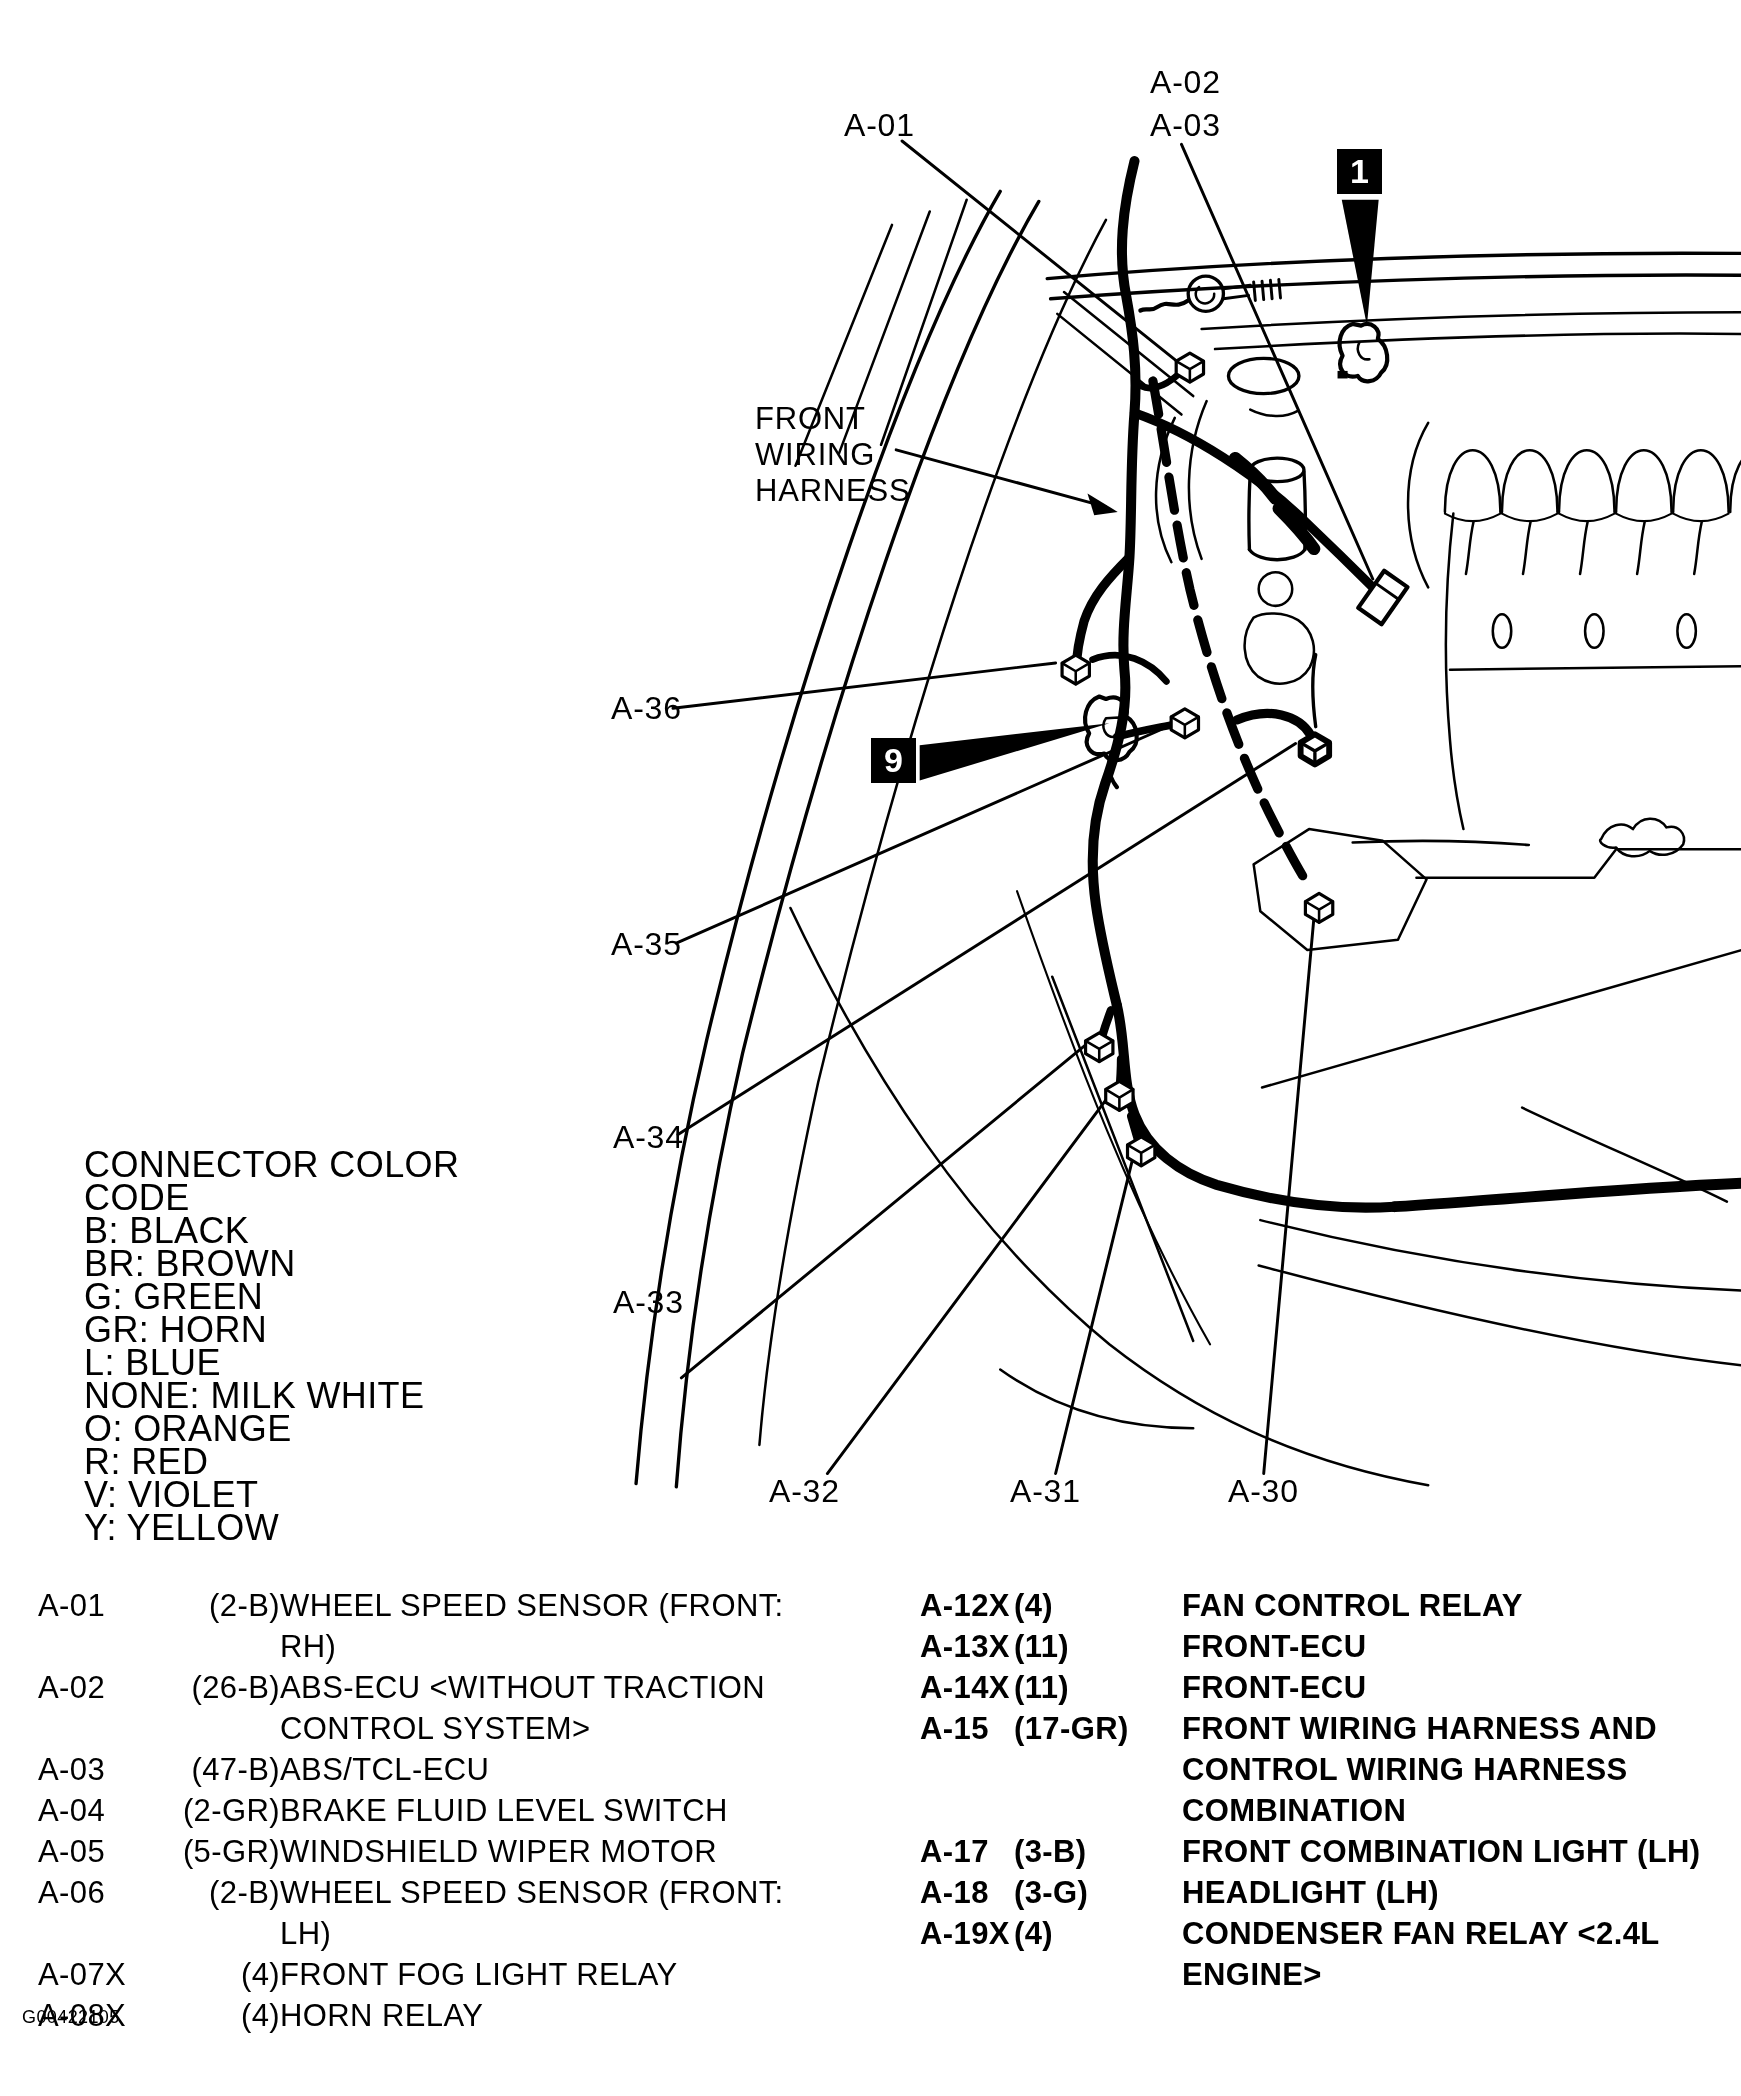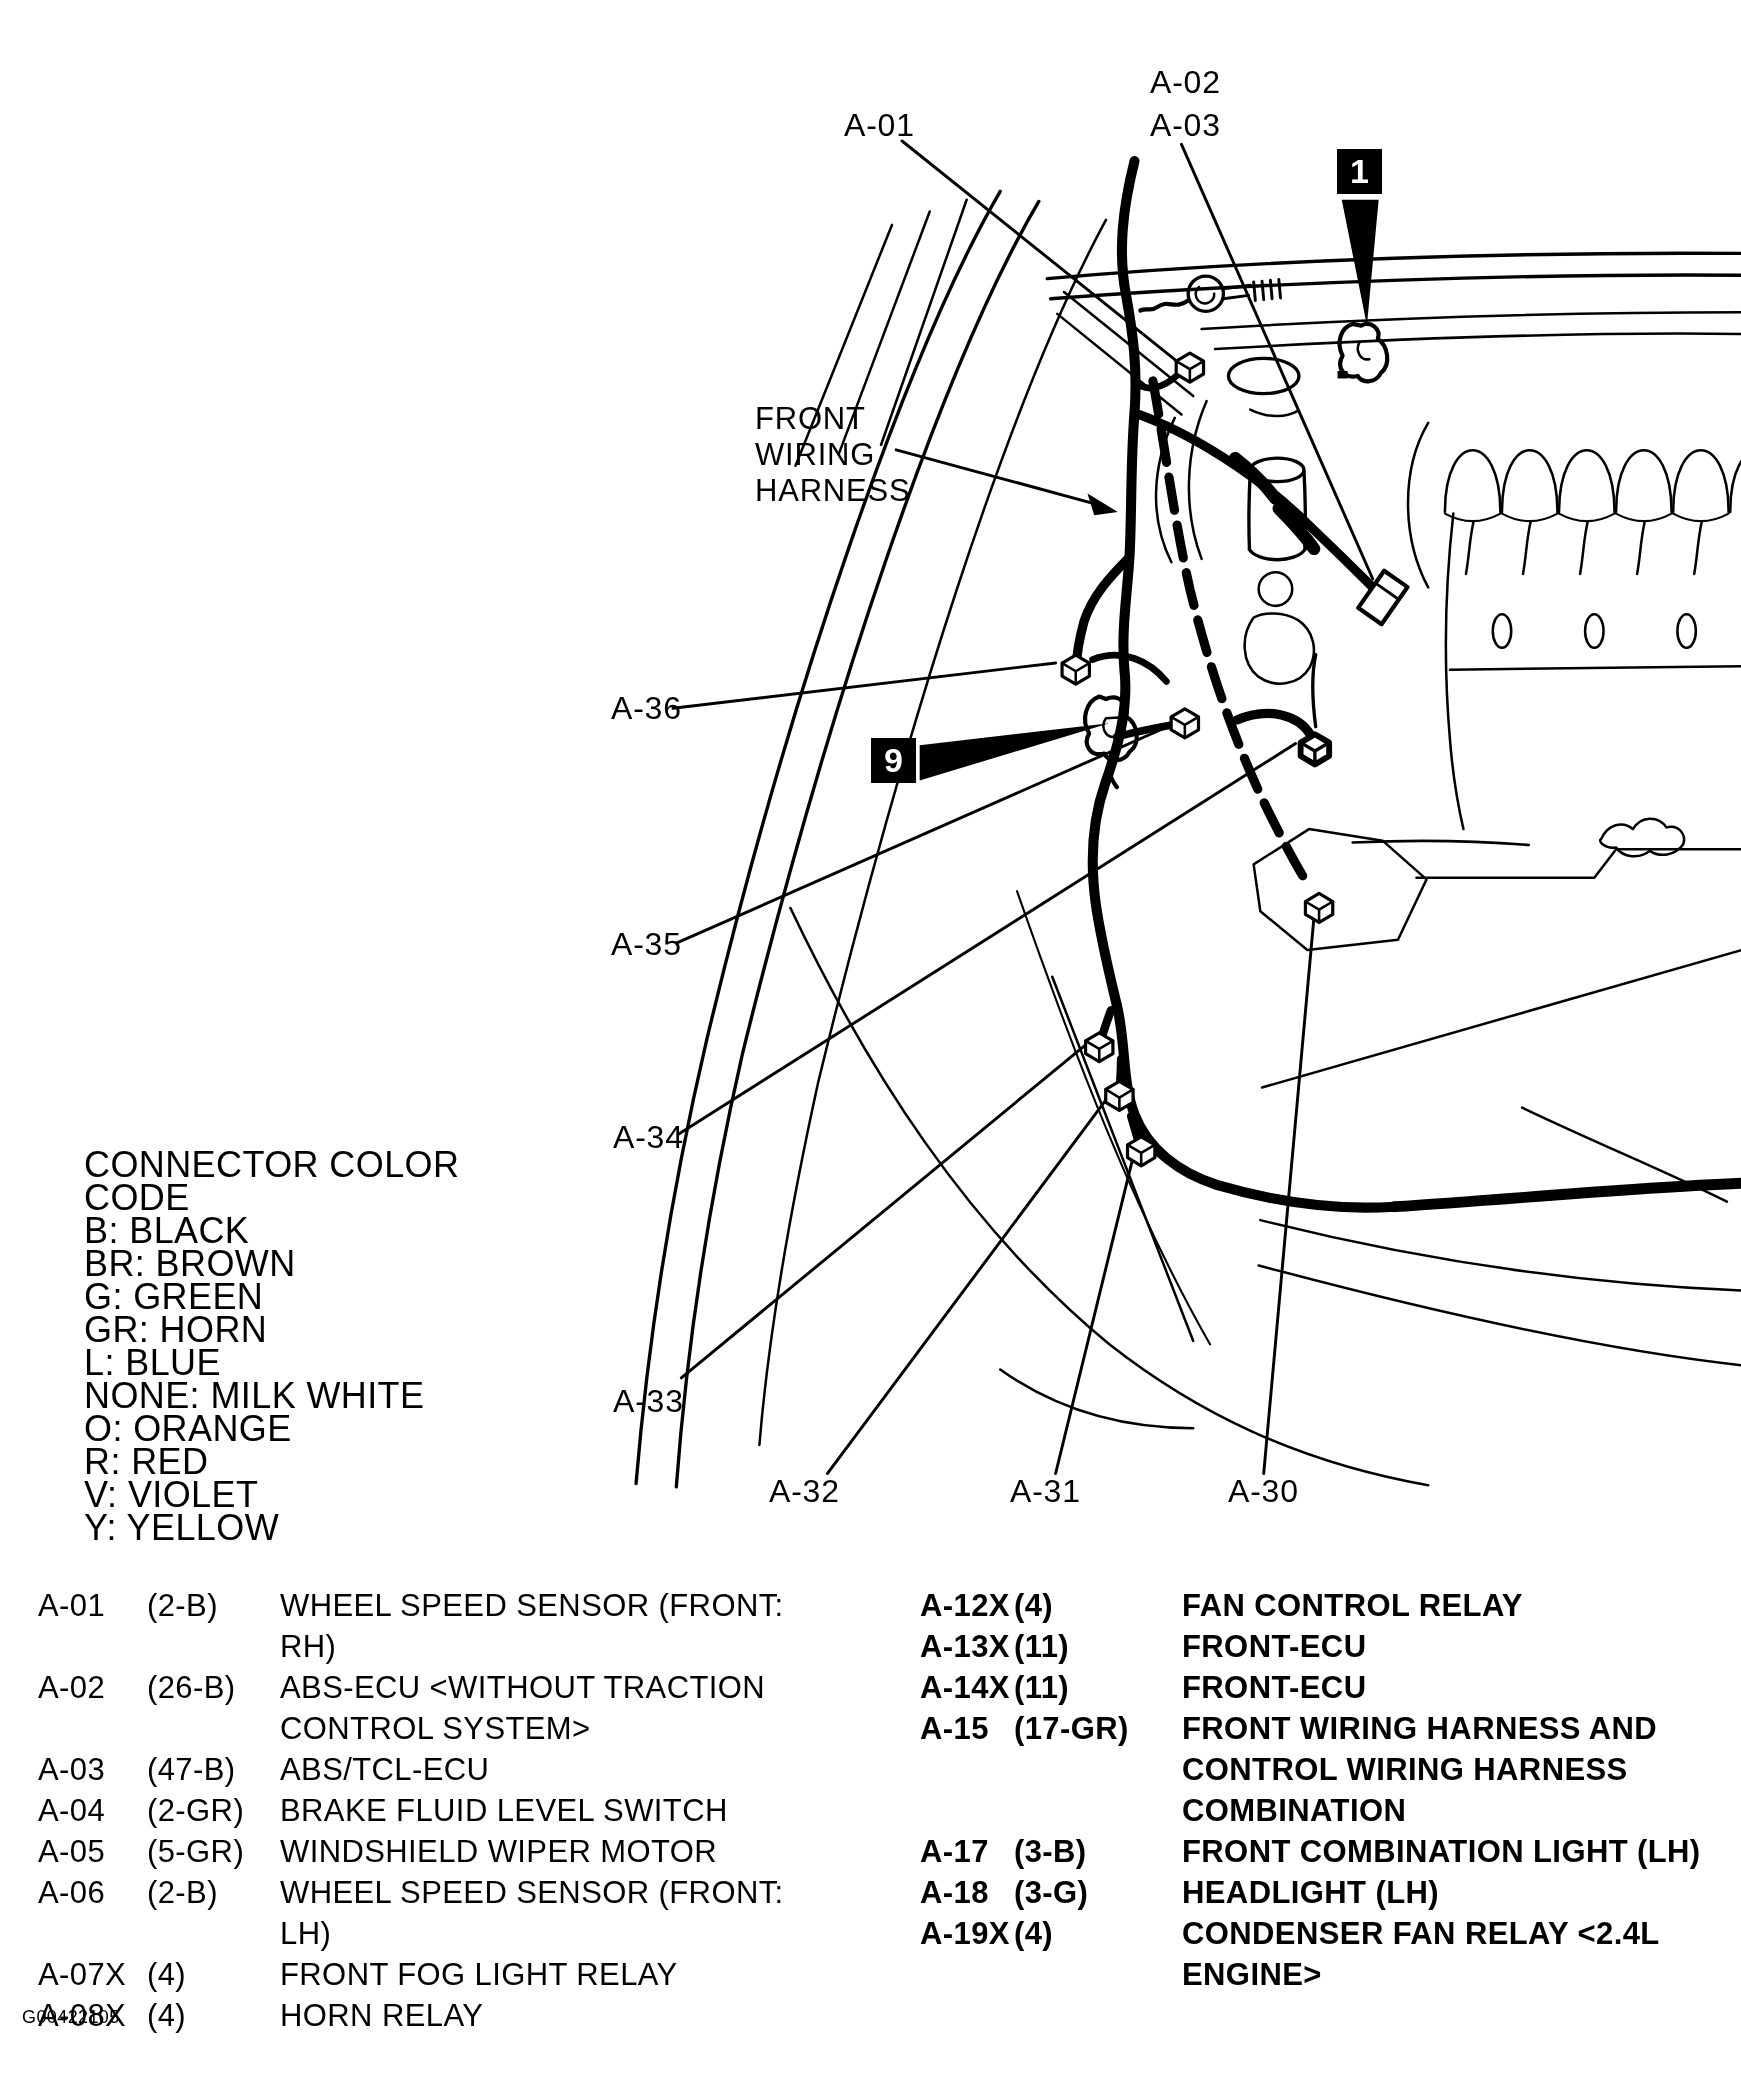--- a/index.html
+++ b/index.html
@@ -15,21 +15,21 @@
     position:absolute;width:45px;height:45px;background:#000;color:#fff;
     font-size:34px;font-weight:bold;display:flex;align-items:center;justify-content:center;
   }
   #fwh-label{position:absolute;left:755px;top:401px;font-size:31px;line-height:36px;letter-spacing:0.8px;}
   #color-code{position:absolute;left:84px;top:1148px;font-size:36px;line-height:33px;letter-spacing:0.4px;}
   .ctable{position:absolute;top:1588px;font-size:31px;letter-spacing:0.4px;}
   #ctable-left{left:38px;width:839px;}
   #ctable-right{left:920px;width:806px;font-weight:bold;}
   .trow{display:flex;height:41px;align-items:flex-start;white-space:nowrap;}
   #ctable-left .tc-code{width:109px;flex:none;}
-  #ctable-left .tc-pin{width:133px;flex:none;}
+  #ctable-left .tc-pin{width:133px;flex:none;text-align:right;}
   #ctable-right .tc-code{width:94px;flex:none;}
   #ctable-right .tc-pin{width:168px;flex:none;}
   .tc-desc{flex:1;}
   #figure-id{position:absolute;left:22px;top:2007px;font-size:18px;letter-spacing:0.4px;}
 </style>
 </head>
 <body>
 
 <div id="stage">
 
@@ -182,21 +182,21 @@
       </g>
     </g>
   </svg>
 
   <div class="callout" style="left:844px;top:107px">A-01</div>
   <div class="callout" style="left:1150px;top:64px">A-02</div>
   <div class="callout" style="left:1150px;top:107px">A-03</div>
   <div class="callout" style="left:611px;top:690px">A-36</div>
   <div class="callout" style="left:611px;top:926px">A-35</div>
   <div class="callout" style="left:613px;top:1119px">A-34</div>
-  <div class="callout" style="left:613px;top:1383px">A-33</div>
+  <div class="callout" style="left:613px;top:1284px">A-33</div>
   <div class="callout" style="left:769px;top:1473px">A-32</div>
   <div class="callout" style="left:1010px;top:1473px">A-31</div>
   <div class="callout" style="left:1228px;top:1473px">A-30</div>
 
   <div class="marker-badge" style="left:1337px;top:149px">1</div>
   <div class="marker-badge" style="left:871px;top:738px">9</div>
 
   <div id="fwh-label">
     <div>FRONT</div>
     <div>WIRING</div>

